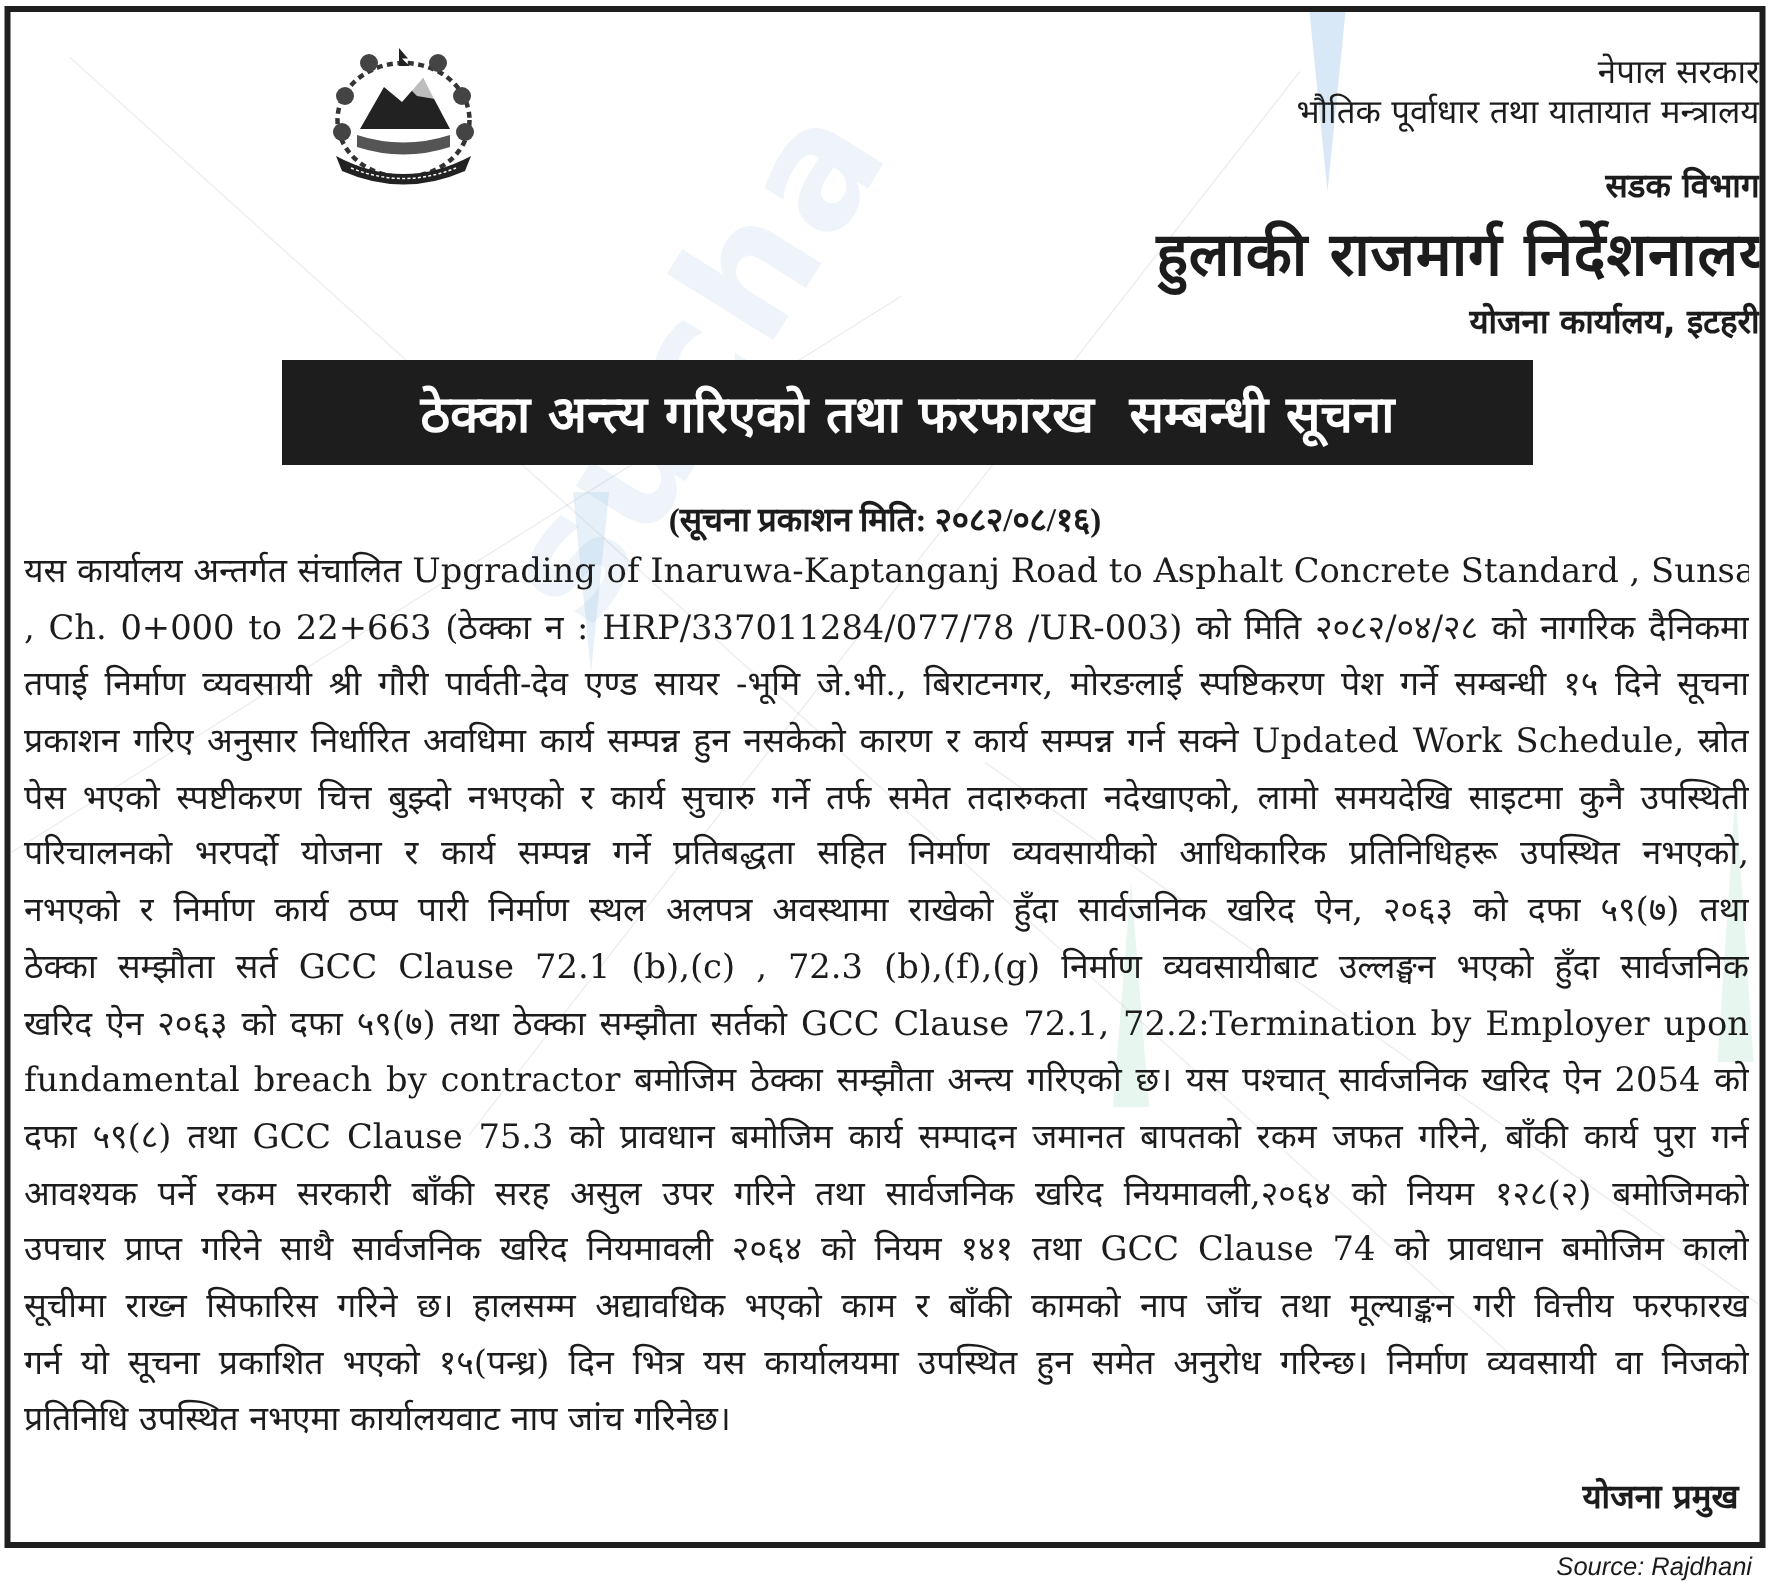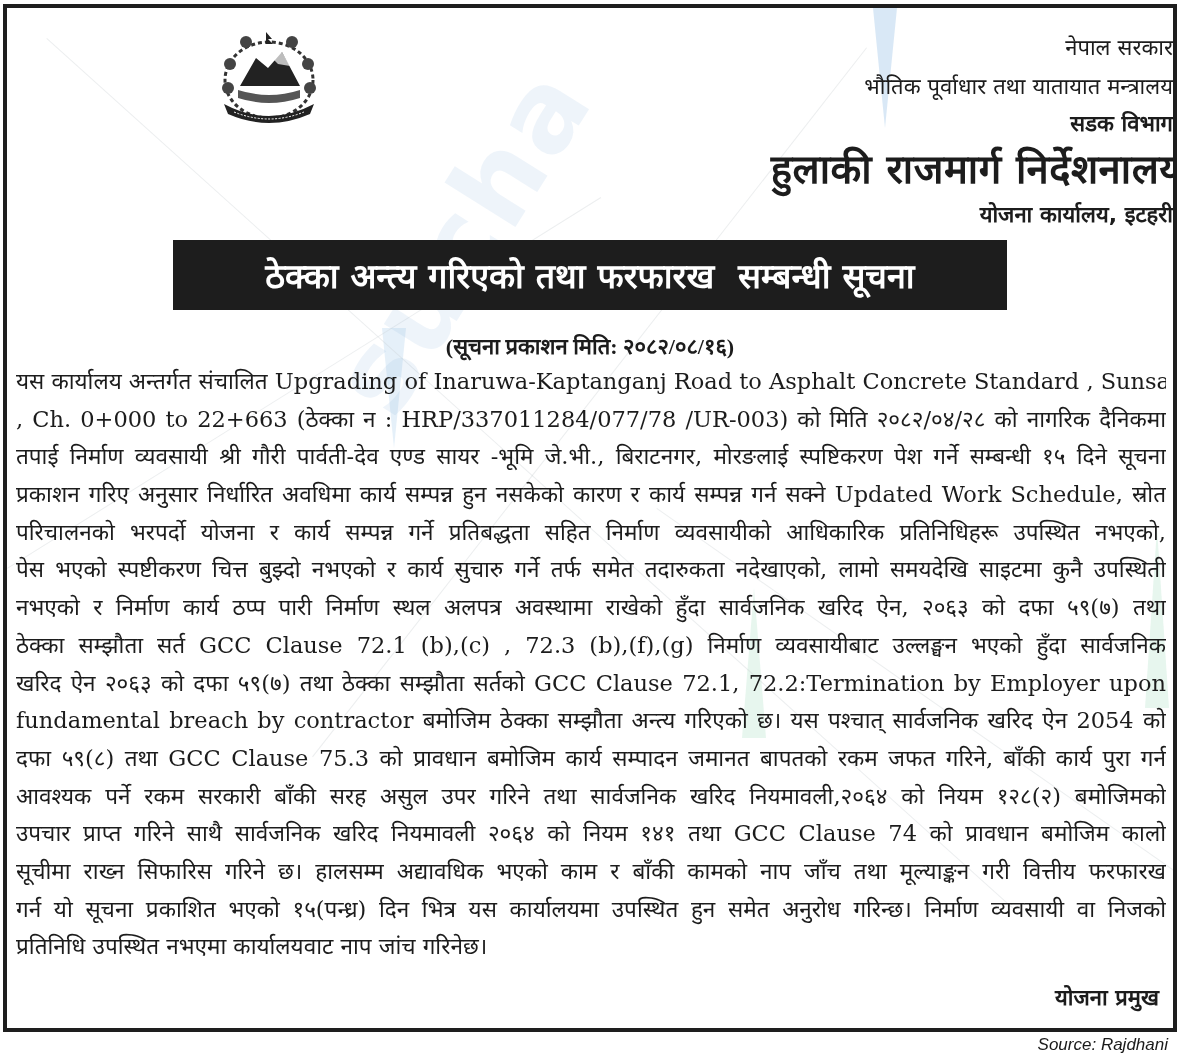--- a/index.html
+++ b/index.html
@@ -65,28 +65,28 @@
     }
 
     .header-line {
       position: absolute;
       left: 0;
       width: 1166px;
       text-align: right;
       white-space: nowrap;
     }
     .h-gov     { top: 23px; font-size: 22px; font-family: "DejaVu Sans", sans-serif; }
-    .h-ministry{ top: 62px; font-size: 22px; font-family: "DejaVu Sans", sans-serif; }
+    .h-ministry{ top: 50px; font-size: 22px; font-family: "DejaVu Sans", sans-serif; }
     .h-dept    { top: 99px; font-size: 22px; font-weight: bold; font-family: "DejaVu Sans", sans-serif; }
     .h-dir     { top: 132px; font-size: 40px; font-weight: bold; font-family: "DejaVu Sans", sans-serif; letter-spacing: 0.5px; margin-left: 10px; }
     .h-office  { top: 190px; font-size: 22px; font-weight: bold; font-family: "DejaVu Sans", sans-serif; }
 
     .banner {
       position: absolute;
-      left: 166px;
+      left: 181px;
       top: 232px;
       width: 834px;
       height: 70px;
       background: #1d1d1d;
       color: #ffffff;
       font-family: "DejaVu Sans", sans-serif;
       font-size: 34px;
       font-weight: bold;
       display: flex;
       align-items: center;
@@ -188,22 +188,22 @@
     <span style="white-space:pre;">ठेक्का अन्त्य गरिएको तथा फरफारख  सम्बन्धी सूचना</span>
   </div>
 
   <div class="pub-date">(सूचना प्रकाशन मिति: २०८२/०८/१६)</div>
 
   <div class="body-text">
     <span class="body-line">यस कार्यालय अन्तर्गत संचालित Upgrading of Inaruwa-Kaptanganj Road to Asphalt Concrete Standard , Sunsari</span>
     <span class="body-line">, Ch. 0+000 to 22+663 (ठेक्का न : HRP/337011284/077/78 /UR-003) को मिति २०८२/०४/२८ को नागरिक  दैनिकमा</span>
     <span class="body-line">तपाई निर्माण व्यवसायी  श्री गौरी पार्वती-देव एण्ड सायर -भूमि जे.भी., बिराटनगर, मोरङलाई स्पष्टिकरण पेश गर्ने सम्बन्धी १५ दिने सूचना</span>
     <span class="body-line">प्रकाशन गरिए अनुसार निर्धारित अवधिमा कार्य सम्पन्न हुन नसकेको कारण र कार्य सम्पन्न गर्न सक्ने Updated Work Schedule, स्रोत</span>
+    <span class="body-line">पेस भएको स्पष्टीकरण चित्त बुझ्दो नभएको र कार्य सुचारु गर्ने तर्फ समेत तदारुकता नदेखाएको, लामो समयदेखि साइटमा कुनै उपस्थिती</span>
     <span class="body-line">परिचालनको भरपर्दो योजना र कार्य सम्पन्न गर्ने प्रतिबद्धता सहित निर्माण व्यवसायीको आधिकारिक प्रतिनिधिहरू  उपस्थित नभएको,</span>
-    <span class="body-line">पेस भएको स्पष्टीकरण चित्त बुझ्दो नभएको र कार्य सुचारु गर्ने तर्फ समेत तदारुकता नदेखाएको, लामो समयदेखि साइटमा कुनै उपस्थिती</span>
     <span class="body-line">नभएको र निर्माण कार्य ठप्प पारी निर्माण स्थल अलपत्र अवस्थामा राखेको  हुँदा सार्वजनिक खरिद ऐन, २०६३ को दफा ५९(७) तथा</span>
     <span class="body-line">ठेक्का सम्झौता सर्त GCC Clause 72.1 (b),(c) , 72.3 (b),(f),(g) निर्माण व्यवसायीबाट उल्लङ्घन भएको  हुँदा  सार्वजनिक</span>
     <span class="body-line">खरिद ऐन २०६३ को दफा ५९(७) तथा ठेक्का सम्झौता सर्तको GCC Clause 72.1, 72.2:Termination by Employer upon</span>
     <span class="body-line">fundamental breach by contractor  बमोजिम ठेक्का सम्झौता अन्त्य गरिएको छ। यस पश्चात् सार्वजनिक खरिद ऐन 2054 को</span>
     <span class="body-line">दफा ५९(८) तथा GCC Clause 75.3 को प्रावधान बमोजिम कार्य सम्पादन जमानत बापतको रकम जफत गरिने, बाँकी  कार्य पुरा गर्न</span>
     <span class="body-line">आवश्यक पर्ने रकम सरकारी बाँकी सरह असुल उपर गरिने तथा सार्वजनिक खरिद नियमावली,२०६४ को नियम १२८(२) बमोजिमको</span>
     <span class="body-line">उपचार प्राप्त गरिने साथै  सार्वजनिक खरिद नियमावली २०६४ को नियम १४१ तथा GCC Clause 74 को प्रावधान बमोजिम कालो</span>
     <span class="body-line">सूचीमा राख्न सिफारिस गरिने छ।  हालसम्म अद्यावधिक भएको काम र बाँकी कामको नाप जाँच तथा मूल्याङ्कन गरी वित्तीय  फरफारख</span>
     <span class="body-line">गर्न  यो सूचना प्रकाशित भएको १५(पन्ध्र) दिन भित्र यस कार्यालयमा उपस्थित हुन समेत अनुरोध गरिन्छ। निर्माण व्यवसायी वा निजको</span>
     <span class="body-line last">प्रतिनिधि उपस्थित नभएमा कार्यालयवाट नाप जांच  गरिनेछ।</span>

